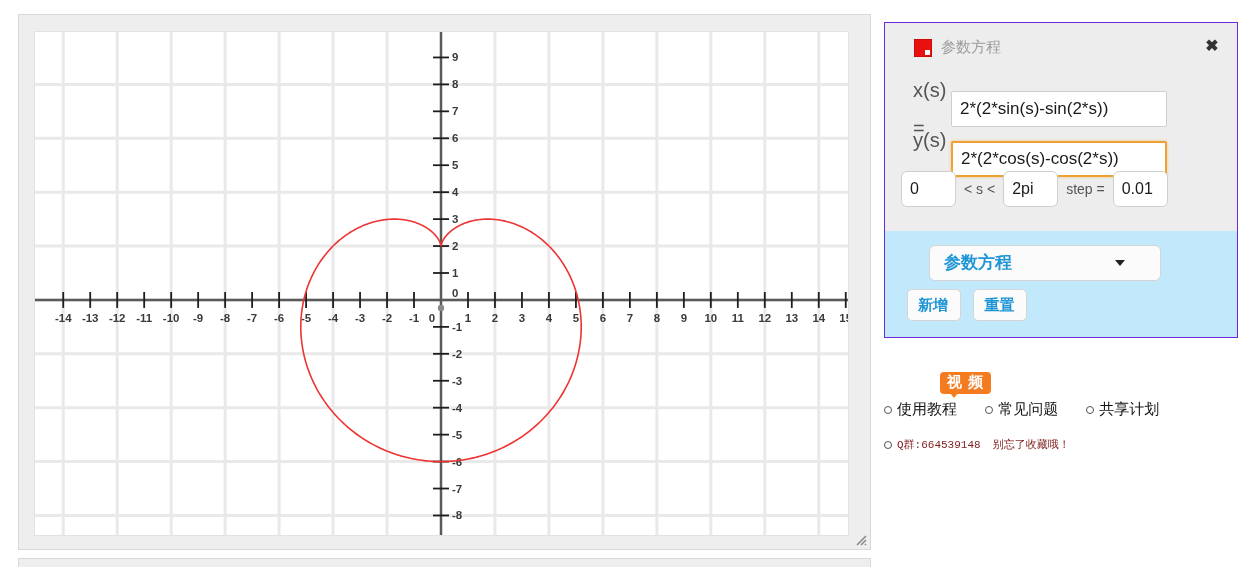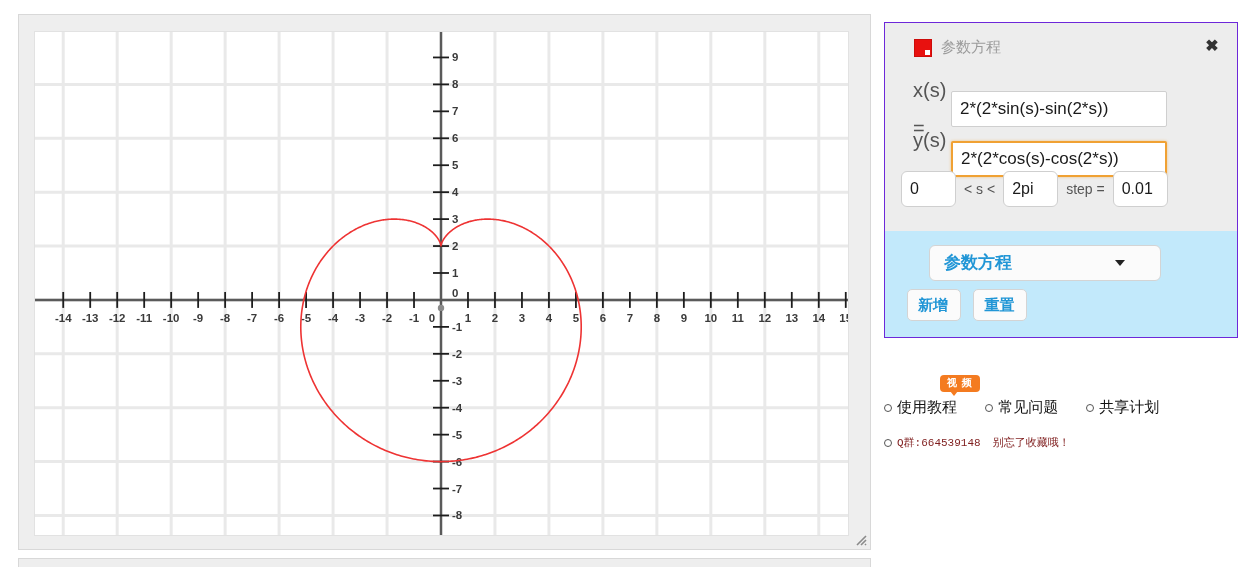--- a/index.html
+++ b/index.html
@@ -240,21 +240,21 @@
     left: 884px;
     top: 372px;
     width: 320px;
   }
   .video-badge {
     display: inline-block;
     margin-left: 56px;
     padding: 1px 7px 2px 7px;
     background: #f47b20;
     color: #ffffff;
-    font-size: 10px;
+    font-size: 15px;
     font-weight: bold;
     border-radius: 4px;
     letter-spacing: 1px;
     position: relative;
   }
   .video-badge::after {
     content: "";
     position: absolute;
     left: 10px;
     bottom: -4px;

